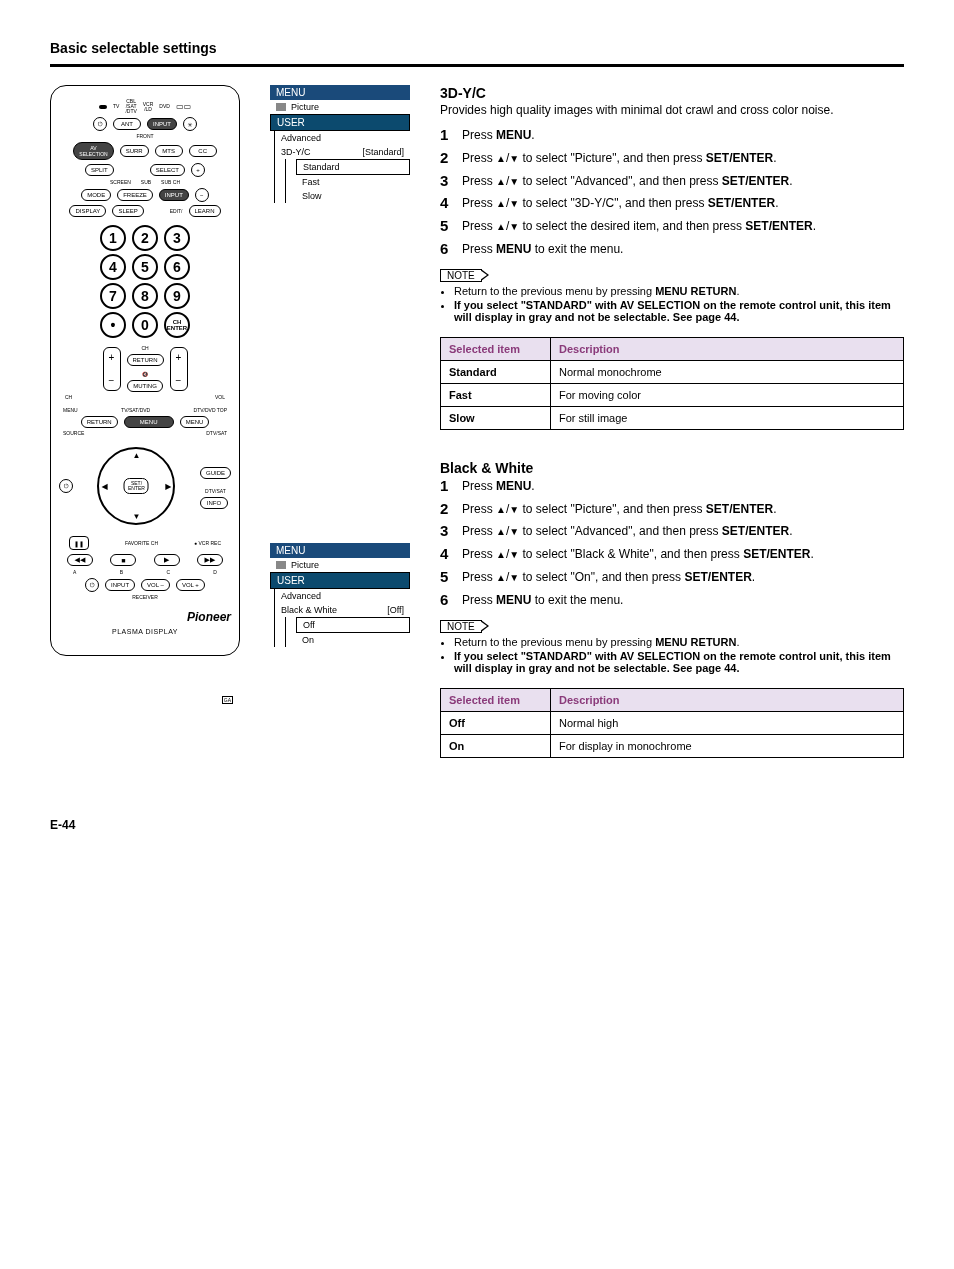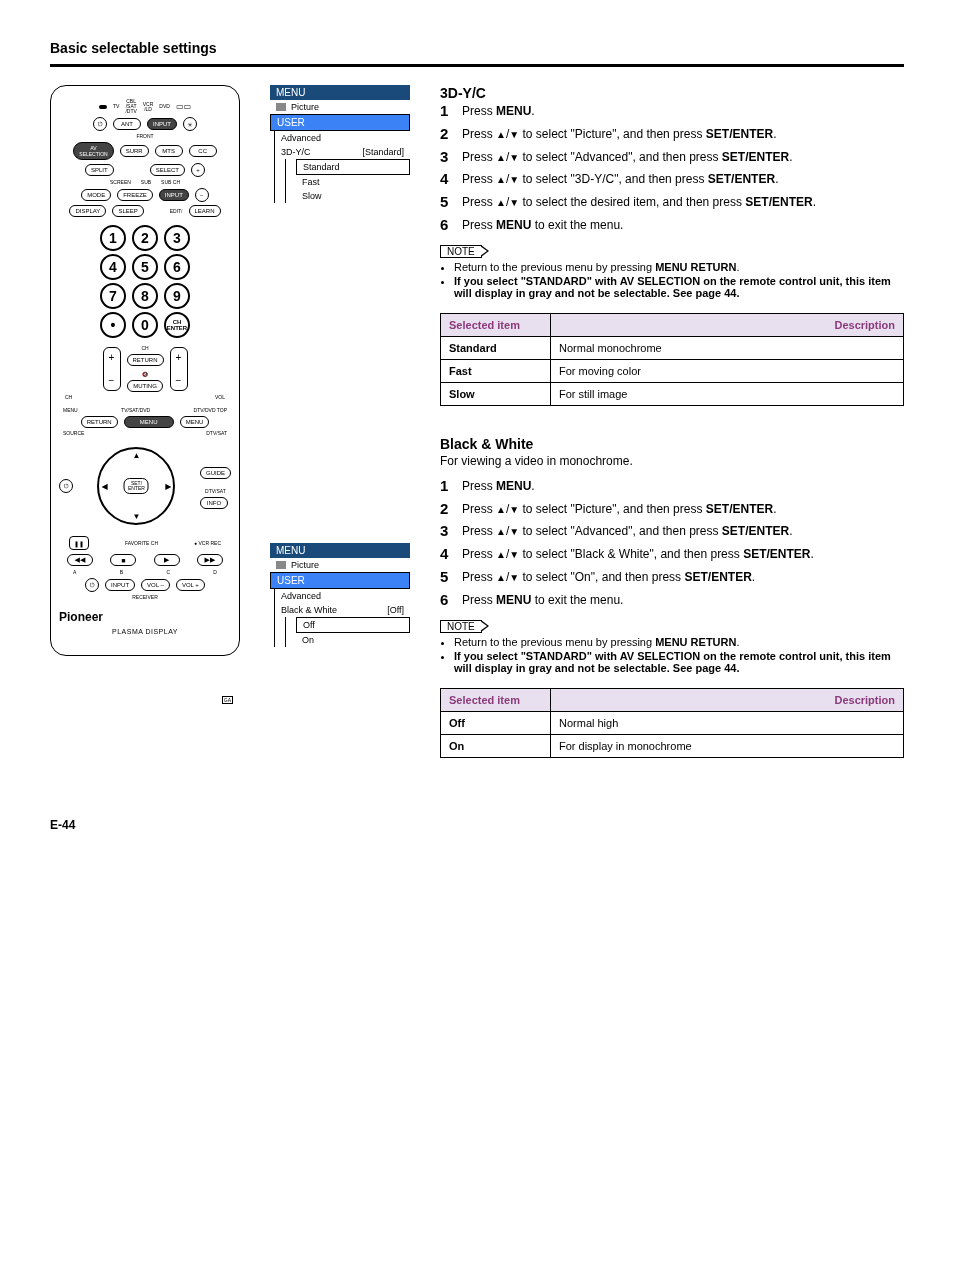--- a/index.html
+++ b/index.html
@@ -45,31 +45,31 @@
   .dpad { position:relative; width:90px; height:90px; margin:2px auto; }
   .dpad .ring { position:absolute; inset:6px; border:2px solid #000; border-radius:50%; }
   .dpad .center { position:absolute; top:50%; left:50%; transform:translate(-50%,-50%); border:1px solid #000; border-radius:6px; padding:2px 3px; font-size:5px; text-align:center; line-height:1; }
   .dpad .arrow { position:absolute; font-size:8px; }
   .dpad .arrow.up { top:10px; left:50%; transform:translateX(-50%); }
   .dpad .arrow.down { bottom:10px; left:50%; transform:translateX(-50%); }
   .dpad .arrow.left { left:10px; top:50%; transform:translateY(-50%); }
   .dpad .arrow.right { right:10px; top:50%; transform:translateY(-50%); }
   .transport { display:flex; justify-content:space-between; gap:4px; margin:4px 8px; }
   .transport .tbtn { border:1px solid #000; border-radius:8px; width:26px; height:12px; font-size:7px; display:flex; align-items:center; justify-content:center; }
-  .logo { font-weight:bold; font-size:12px; text-align:left; margin-top:10px; }
+  .logo { font-style:italic; font-weight:bold; font-size:12px; text-align:right; margin-top:10px; }
   .sublogo { font-size:7px; text-align:center; margin-top:4px; letter-spacing:0.5px; }
   .corner-label { position:absolute; right:6px; top:610px; border:1px solid #000; font-size:5px; padding:0 1px; }
   .led { width:8px; height:4px; background:#000; border-radius:2px; }
 
   
   .osd { width:140px; font-size:9px; margin-bottom:340px; }
   .osd:last-child { margin-bottom:0; margin-top:200px; }
   .osd-header { background:#1a4a7a; color:#fff; padding:2px 6px; font-size:10px; }
   .osd-row { padding:2px 6px; display:flex; justify-content:space-between; align-items:center; }
-  .osd-sub { background:#3b82f6; color:#fff; padding:2px 6px; font-size:10px; }
+  .osd-sub { background:#0c4a6e; color:#fff; padding:2px 6px; font-size:10px; }
   .osd-box { border:1px solid #000; }
   .osd-indent1 { border-left:1px solid #000; margin-left:4px; }
   .osd-indent2 { padding-left:10px; border-left:1px solid #000; margin-left:10px; }
   .osd-icon { display:inline-block; width:10px; height:8px; background:#888; margin-right:5px; vertical-align:middle; }
 
   
   .section-title { font-weight:bold; font-size:14px; margin-top:0; margin-bottom:2px; }
   .section-desc { font-size:12px; margin-bottom:10px; text-align:justify; }
   .steps { list-style:none; padding:0; margin:0 0 10px 0; }
   .steps li { display:flex; gap:8px; margin-bottom:6px; align-items:flex-start; }
@@ -77,21 +77,21 @@
   .step-text { font-size:12px; line-height:1.4; text-align:justify; flex:1; }
   .updown { font-size:10px; }
   .note-label { display:inline-block; border:1px solid #000; padding:0 6px 0 6px; font-size:10px; margin-bottom:3px; position:relative; }
   .note-label::after { content:""; position:absolute; right:-8px; top:50%; transform:translateY(-50%); border-left:8px solid #000; border-top:6px solid transparent; border-bottom:6px solid transparent; }
   .note-label::before { content:""; position:absolute; right:-6px; top:50%; transform:translateY(-50%); border-left:7px solid #fff; border-top:5px solid transparent; border-bottom:5px solid transparent; z-index:1; }
   .notes { list-style:disc; padding-left:14px; margin:0 0 14px 0; font-size:11px; }
   .notes li { margin-bottom:2px; }
   table.desc { border-collapse:collapse; width:100%; margin-bottom:30px;padding-left:15px; }
   table.desc th, table.desc td { border:1.5px solid #000; padding:5px 8px; font-size:11px; text-align:left; }
   table.desc th { background:#e9e0ef; color:#8a3a7a; font-weight:bold; }
-  table.desc th:last-child { text-align:right; }
+  table.desc th:last-child { text-align:left; }
   table.desc td:first-child { font-weight:bold; width:110px; }
   .page-num { font-weight:bold; font-size:12px; margin-top:30px; }
 </style>
 </head>
 <body>
 
 <div class="page-title">Basic selectable settings</div>
 <div class="divider"></div>
 
 <div class="main-layout">
@@ -291,20 +291,21 @@
           <div class="osd-row osd-box">Off</div>
           <div class="osd-row">On</div>
         </div>
       </div>
     </div>
   </div>
 
   <div class="right-col">
     
     <div class="section-title">3D-Y/C</div>
+    <div class="section-desc">Provides high quality images with minimal dot crawl and cross color noise.</div>
     <ol class="steps" id="steps1">
         <li>
           <span class="step-num">1</span>
           <span class="step-text">Press <b>MENU</b>.</span>
         </li>
         <li>
           <span class="step-num">2</span>
           <span class="step-text">Press <span class="updown">▲</span>/<span class="updown">▼</span> to select "Picture", and then press <b>SET/ENTER</b>.</span>
         </li>
         <li>
@@ -347,21 +348,20 @@
           </tr>
           <tr>
             <td>Slow</td>
             <td>For still image</td>
           </tr>
         </tbody>
     </table>
 
     
     <div class="section-title">Black &amp; White</div>
-    <div class="section-desc">For viewing a video in monochrome.</div>
     <ol class="steps" id="steps2">
         <li>
           <span class="step-num">1</span>
           <span class="step-text">Press <b>MENU</b>.</span>
         </li>
         <li>
           <span class="step-num">2</span>
           <span class="step-text">Press <span class="updown">▲</span>/<span class="updown">▼</span> to select "Picture", and then press <b>SET/ENTER</b>.</span>
         </li>
         <li>

